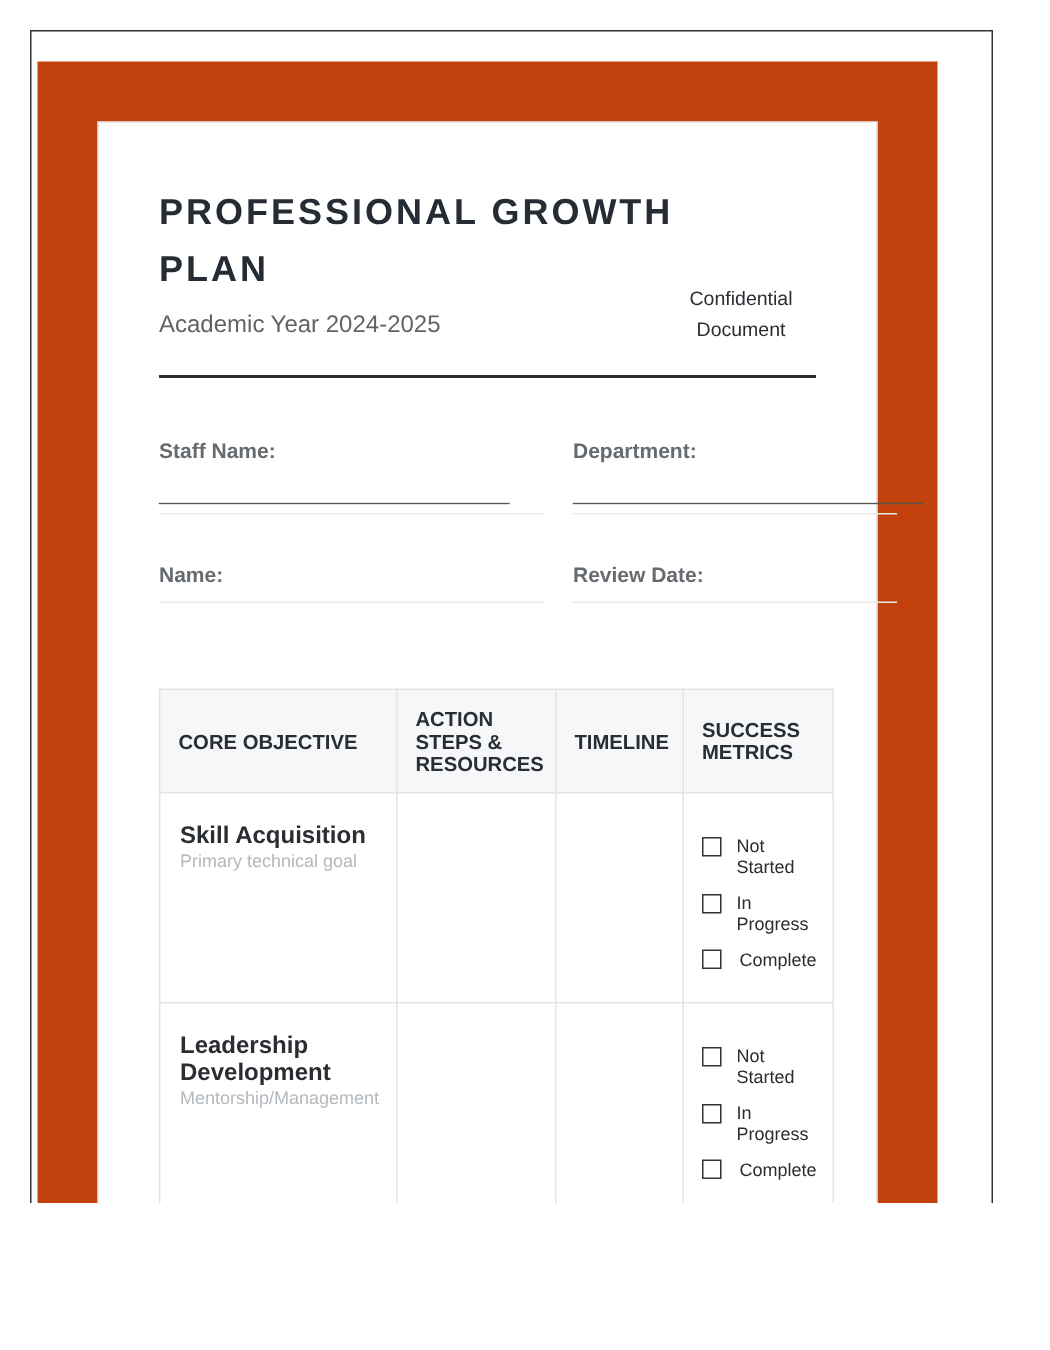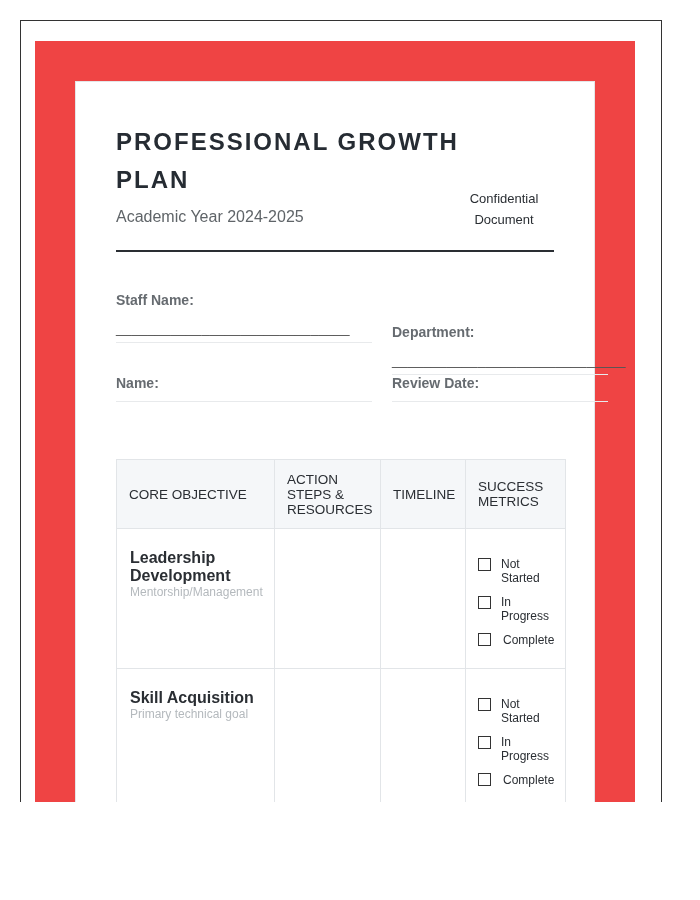--- a/index.html
+++ b/index.html
@@ -4,22 +4,22 @@
 <style>
   html, body { margin: 0; padding: 0; background: #ffffff; }
   body { width: 700px; height: 900px; position: relative; overflow: hidden;
          font-family: "Liberation Sans", sans-serif; color: #2c3338; }
   .viewport {
     position: absolute; left: 20px; top: 20px; width: 640px; height: 781px;
     border-left: 1px solid #333; border-top: 1px solid #333; border-right: 1px solid #333;
     overflow: hidden; background: #ffffff;
   }
   .gray-area {
-    position: absolute; left: 14px; top: 20px; width: 600px; height: 800px;
-    background: #ef4444;
+    position: absolute; left: 4px; top: 20px; width: 600px; height: 800px;
+    background: #c2410c;
   }
   .page {
     position: absolute; left: 40px; top: 40px; width: 518px; height: 900px;
     background: #ffffff; border: 1px solid #e4e6e8;
   }
   .header { position: absolute; left: 40px; top: 40px; width: 438px; height: 128px;
             border-bottom: 2px solid #2a2e33; }
   .title { position: absolute; left: 0; top: 1px; width: 360px;
            font-size: 24px; font-weight: bold; letter-spacing: 2px; line-height: 38px;
            color: #262c33; margin: 0; }
@@ -28,21 +28,21 @@
                   font-size: 13px; line-height: 21px; color: #2a2e33; }
   .field { position: absolute; width: 256px; }
   .field .label { font-size: 14px; color: #666b70; display: block; height: 20px; font-weight: bold; }
   .field .line { display: block; font-size: 14px; color: #555; line-height: 16px; margin-top: 8px;
                  white-space: nowrap; letter-spacing: 0; }
   .field .rule { display: block; height: 1px; background: #e8eaec; margin-top: 6px; width: 256px; }
   .field.right .rule { width: 216px; }
   table.plan { position: absolute; left: 40px; top: 377px; width: 450px;
                border-collapse: collapse; table-layout: fixed; }
   table.plan th, table.plan td { border: 1px solid #e2e5e8; vertical-align: top; }
-  table.plan th { background: #f5f7f9; font-size: 13.5px; font-weight: normal; color: #2a2e33;
+  table.plan th { background: #f5f7f9; font-size: 13.5px; font-weight: bold; color: #2a2e33;
                   text-align: left; vertical-align: middle; padding: 0 12px; height: 68px;
                   line-height: 15px; }
   table.plan td { height: 139px; padding: 0; }
   .obj-title { display: block; font-size: 16px; font-weight: bold; color: #2a2e33;
                line-height: 18px; padding: 20px 12px 0 13px; }
   .obj-sub { display: block; font-size: 12px; color: #b4b9bd; line-height: 14px; padding: 0 12px 0 13px; }
   .metrics { padding: 28px 0 0 12px; }
   .metric { display: flex; align-items: flex-start; margin-bottom: 10px; font-size: 12px;
             line-height: 14px; color: #2a2e33; }
   .box { width: 11px; height: 11px; border: 1px solid #333; flex: none; margin-right: 10px; margin-top: 1px; }
@@ -63,21 +63,21 @@
           <div>Confidential</div>
           <div>Document</div>
         </div>
       </div>
 
       <div class="field" style="left:40px; top:210px;">
         <span class="label">Staff Name:</span>
         <span class="line">______________________________</span>
         <span class="rule"></span>
       </div>
-      <div class="field right" style="left:316px; top:210px;margin-top:32px;">
+      <div class="field right" style="left:316px; top:210px;">
         <span class="label">Department:</span>
         <span class="line">______________________________</span>
         <span class="rule"></span>
       </div>
       <div class="field" style="left:40px; top:293px;">
         <span class="label">Name:</span>
         <span class="rule"></span>
       </div>
       <div class="field right" style="left:316px; top:293px;">
         <span class="label">Review Date:</span>
@@ -95,22 +95,22 @@
           <tr>
             <th>CORE OBJECTIVE</th>
             <th>ACTION STEPS &amp; RESOURCES</th>
             <th>TIMELINE</th>
             <th>SUCCESS METRICS</th>
           </tr>
         </thead>
         <tbody>
           <tr>
             <td>
-              <span class="obj-title" style="width:110px">Leadership Development</span>
-              <span class="obj-sub">Mentorship/Management</span>
+              <span class="obj-title">Skill Acquisition</span>
+              <span class="obj-sub">Primary technical goal</span>
             </td>
             <td></td>
             <td></td>
             <td>
               <div class="metrics">
                 <div class="metric">
                   <span class="box"></span>
                   <span class="txt" style="width:40px">Not Started</span>
                 </div>
                 <div class="metric">
@@ -119,22 +119,22 @@
                 </div>
                 <div class="metric complete">
                   <span class="box"></span>
                   <span class="txt">Complete</span>
                 </div>
               </div>
             </td>
           </tr>
           <tr>
             <td>
-              <span class="obj-title">Skill Acquisition</span>
-              <span class="obj-sub">Primary technical goal</span>
+              <span class="obj-title" style="width:110px">Leadership Development</span>
+              <span class="obj-sub">Mentorship/Management</span>
             </td>
             <td></td>
             <td></td>
             <td>
               <div class="metrics">
                 <div class="metric">
                   <span class="box"></span>
                   <span class="txt" style="width:40px">Not Started</span>
                 </div>
                 <div class="metric">

